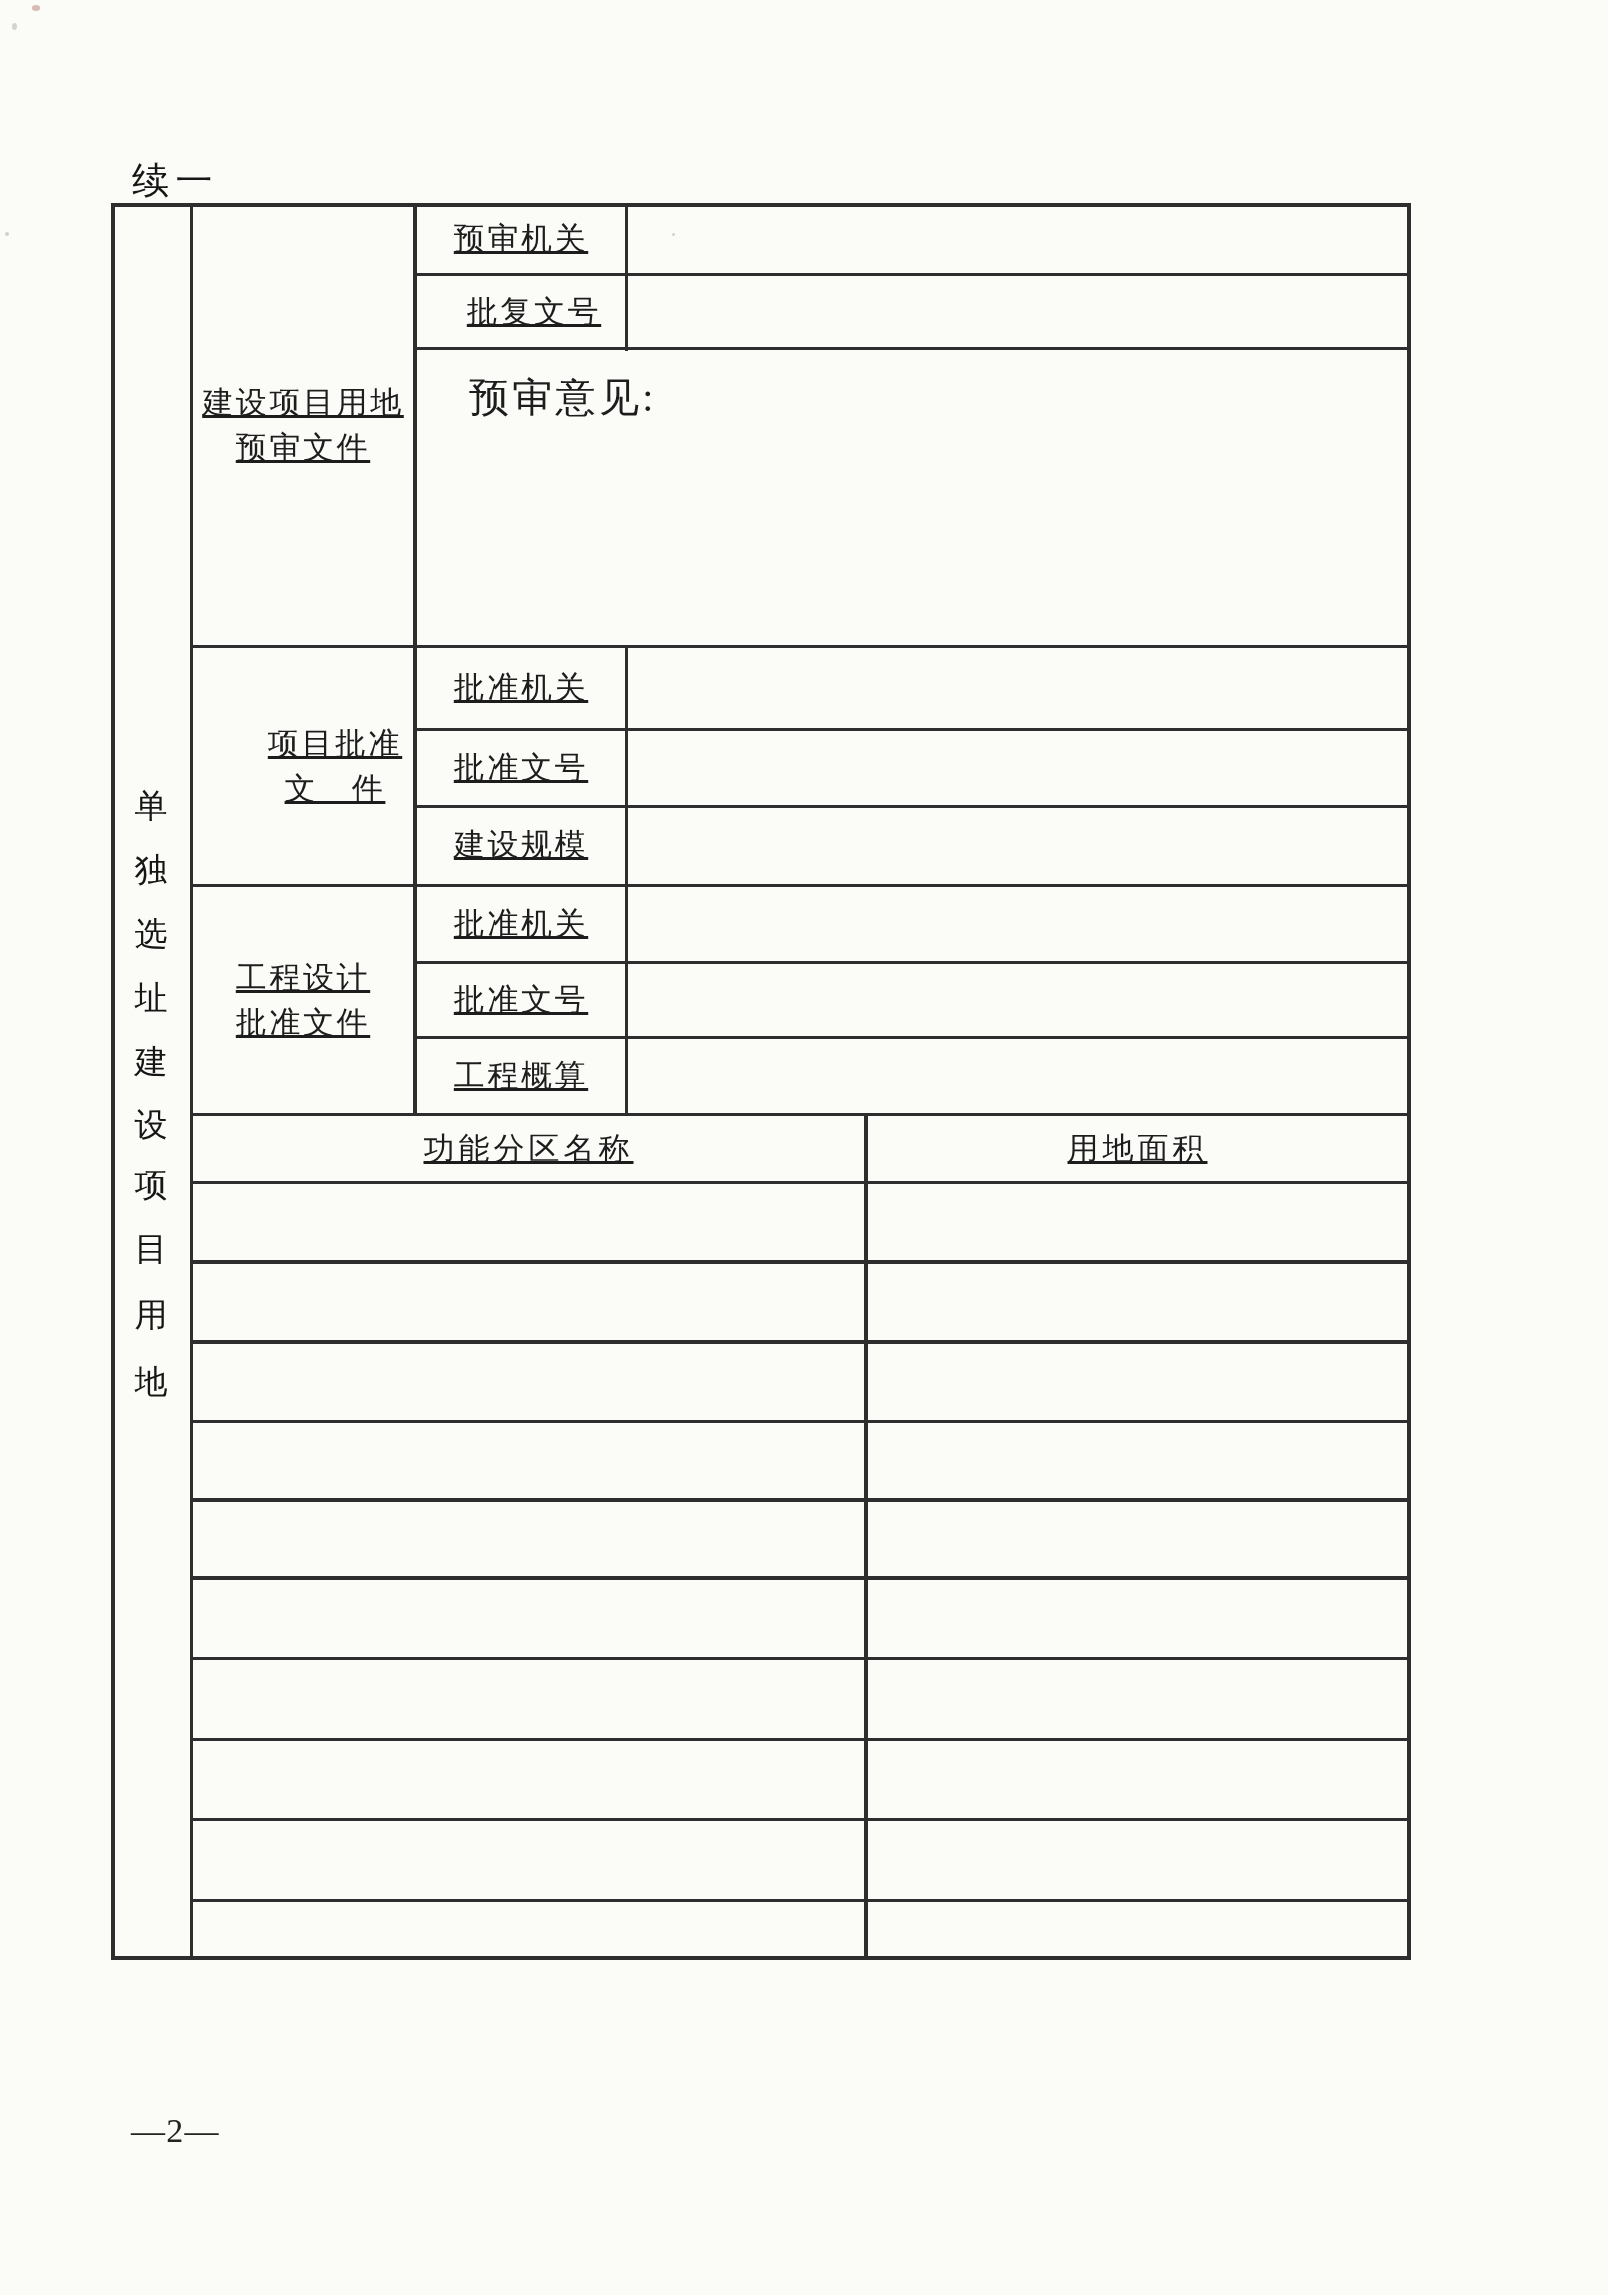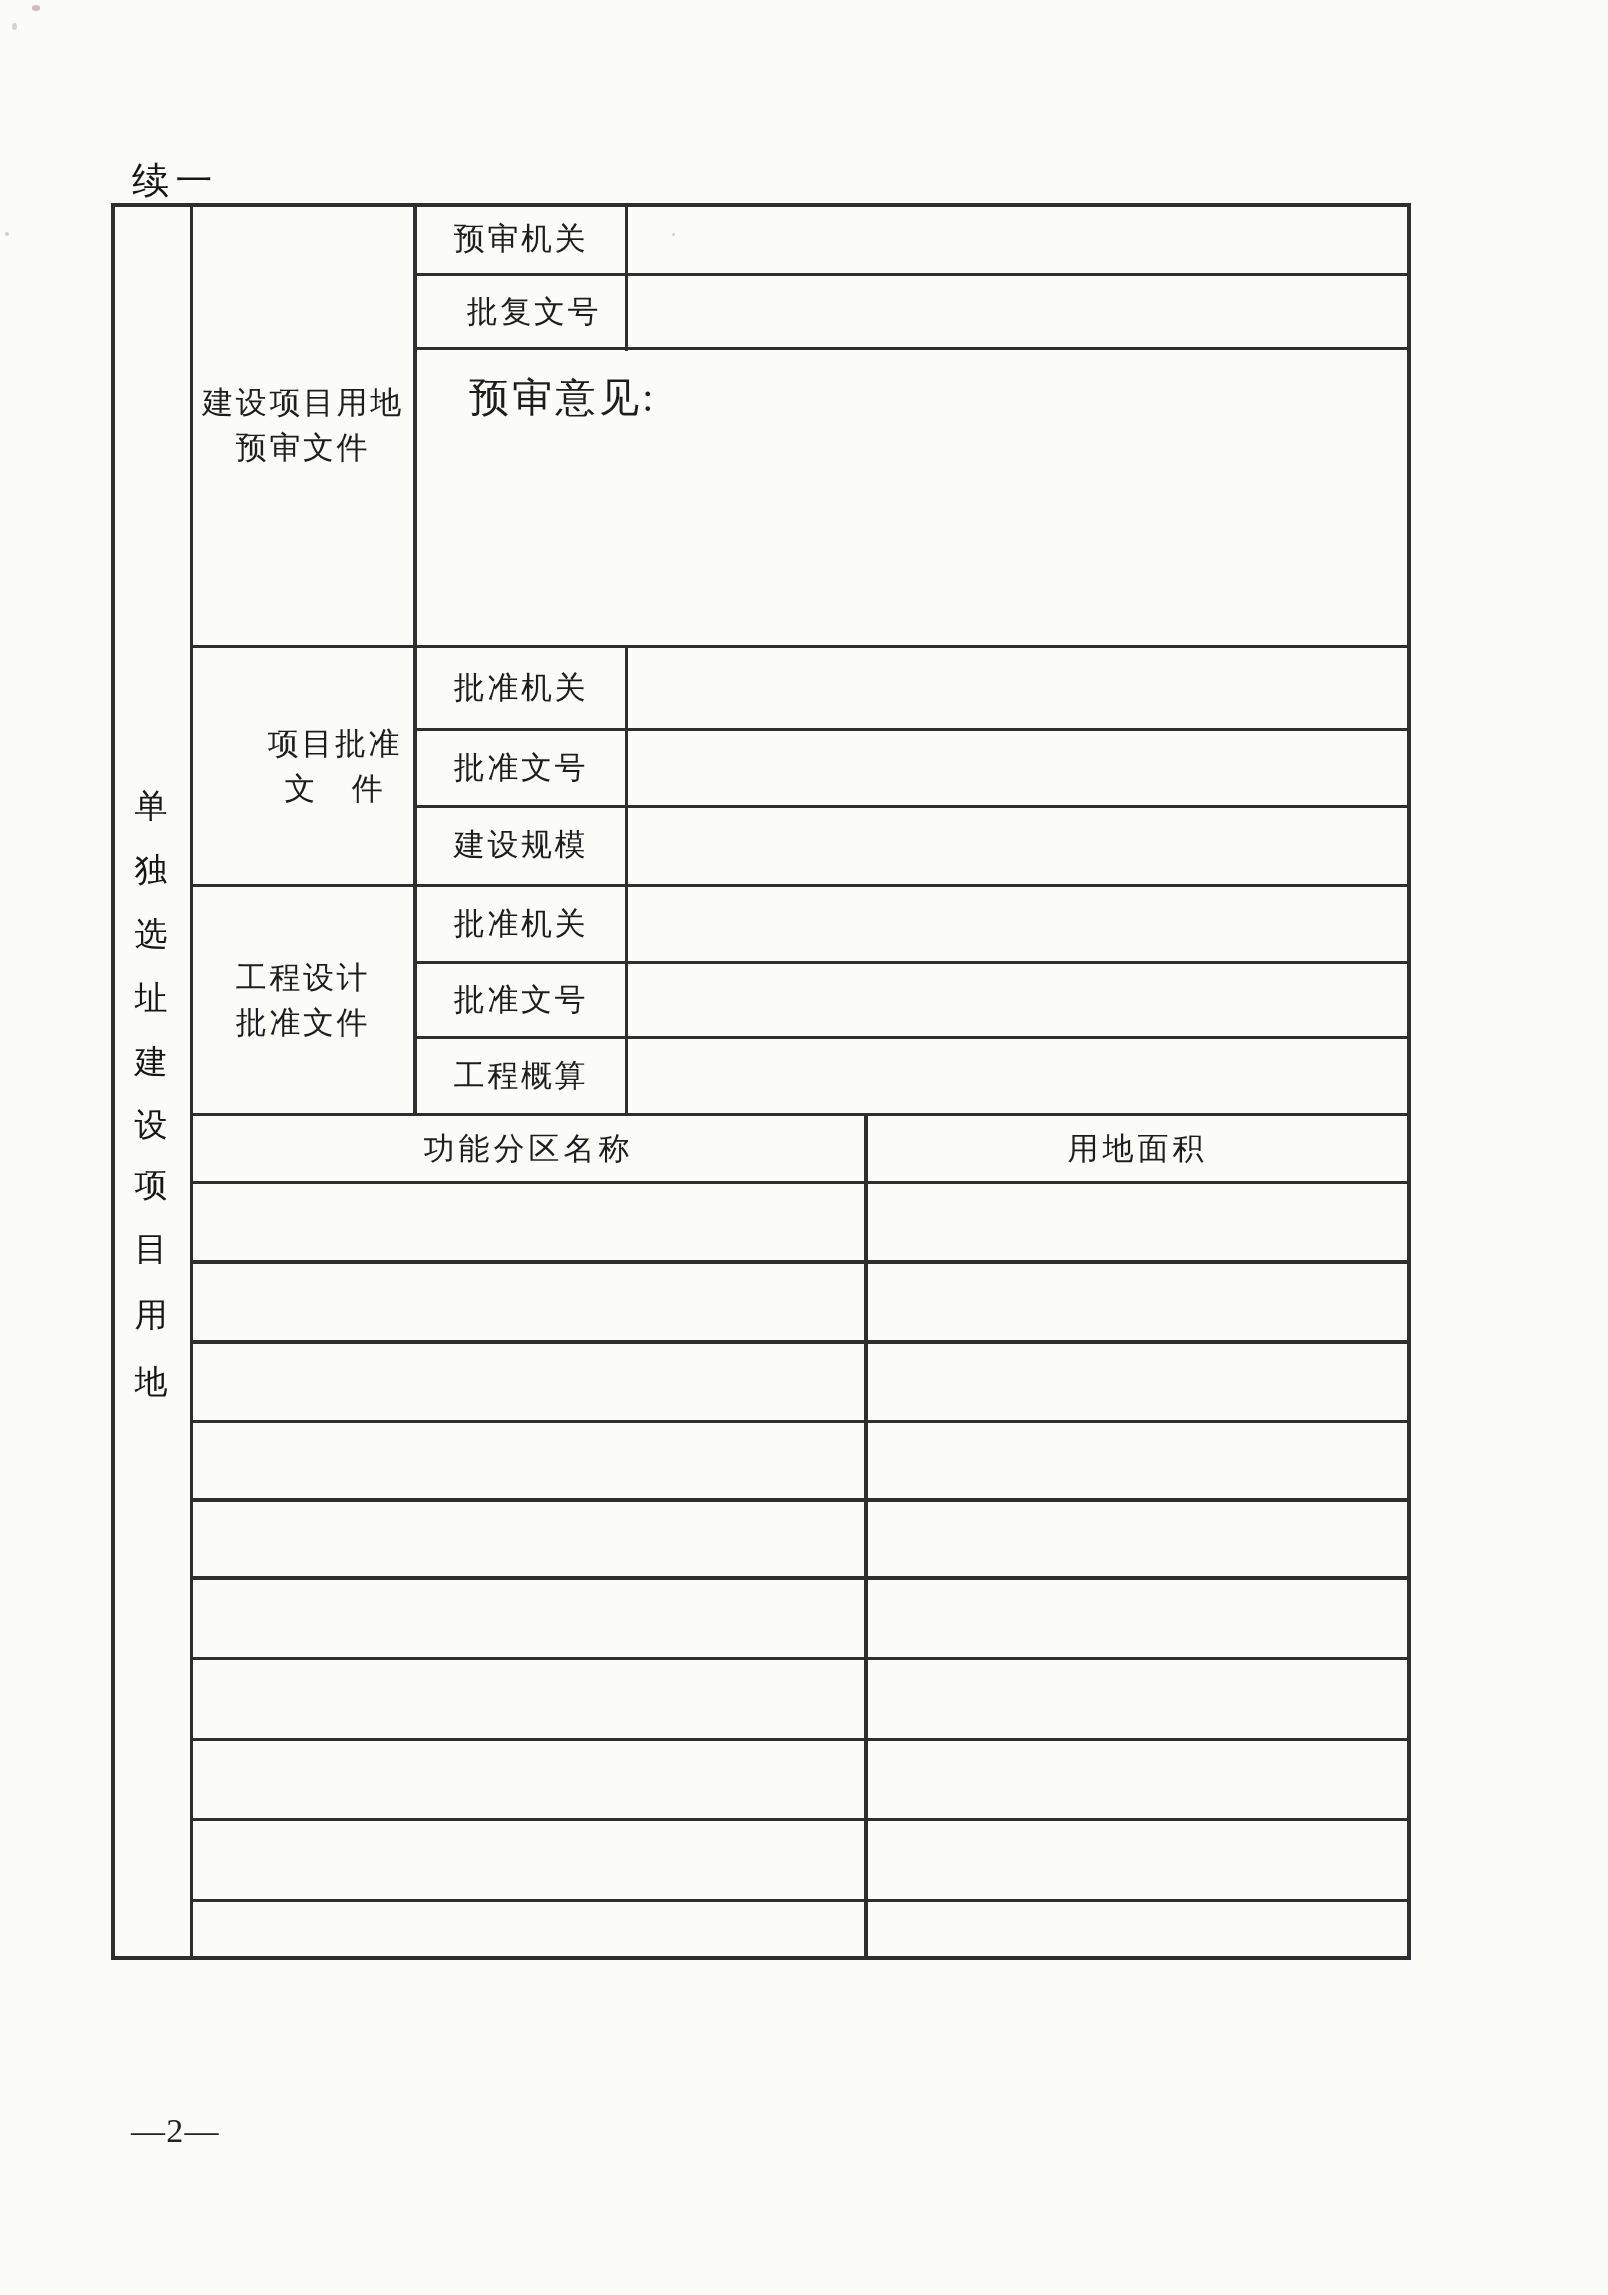--- a/index.html
+++ b/index.html
@@ -13,20 +13,21 @@
   }
   .page{position:absolute;left:0;top:0;width:1533px;height:2295px;}
   .grid-svg{position:absolute;left:0;top:0;}
   .cell{
     position:absolute;
     display:flex;align-items:center;justify-content:center;
     font-size:31px;
     letter-spacing:2.6px;
     color:#1d1d1d;
     line-height:1.45;
+    text-decoration:underline;
   }
   .cell.multiline{flex-direction:column;}
   .cell.value{justify-content:flex-start;align-items:center;}
   .opinion-cell{
     position:absolute;
     display:block;
     font-size:40px;
     color:#1d1d1d;
   }
   .opinion-label{display:inline-block;padding:18.5px 0 0 52px;letter-spacing:3.3px;}

